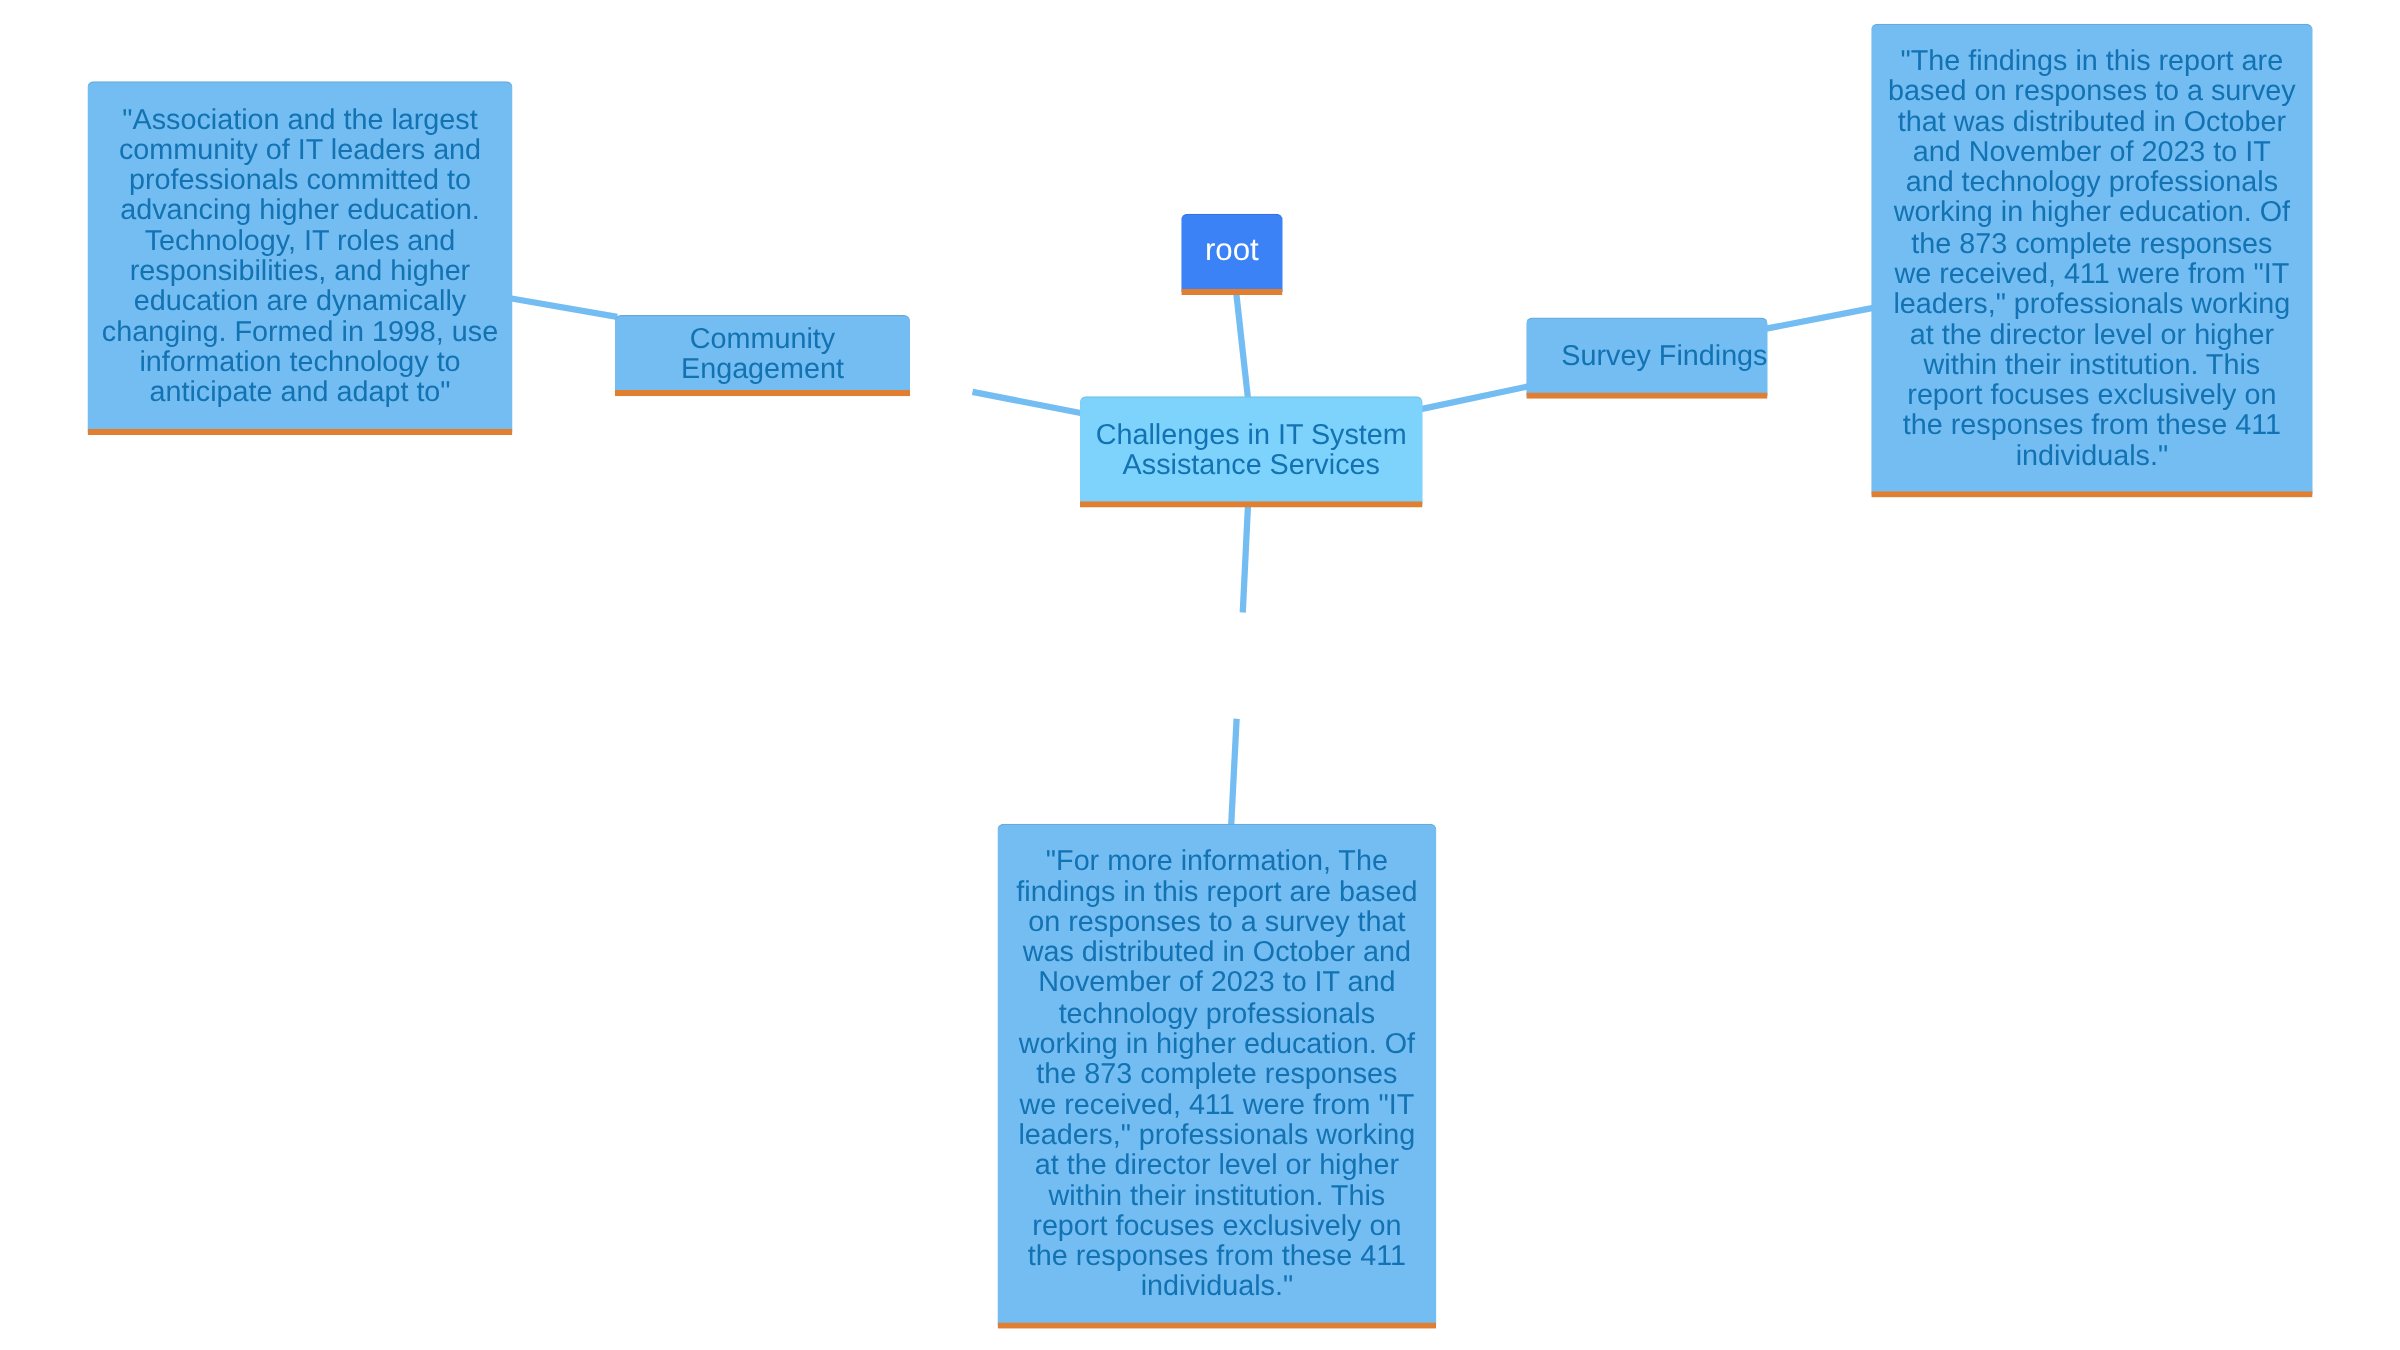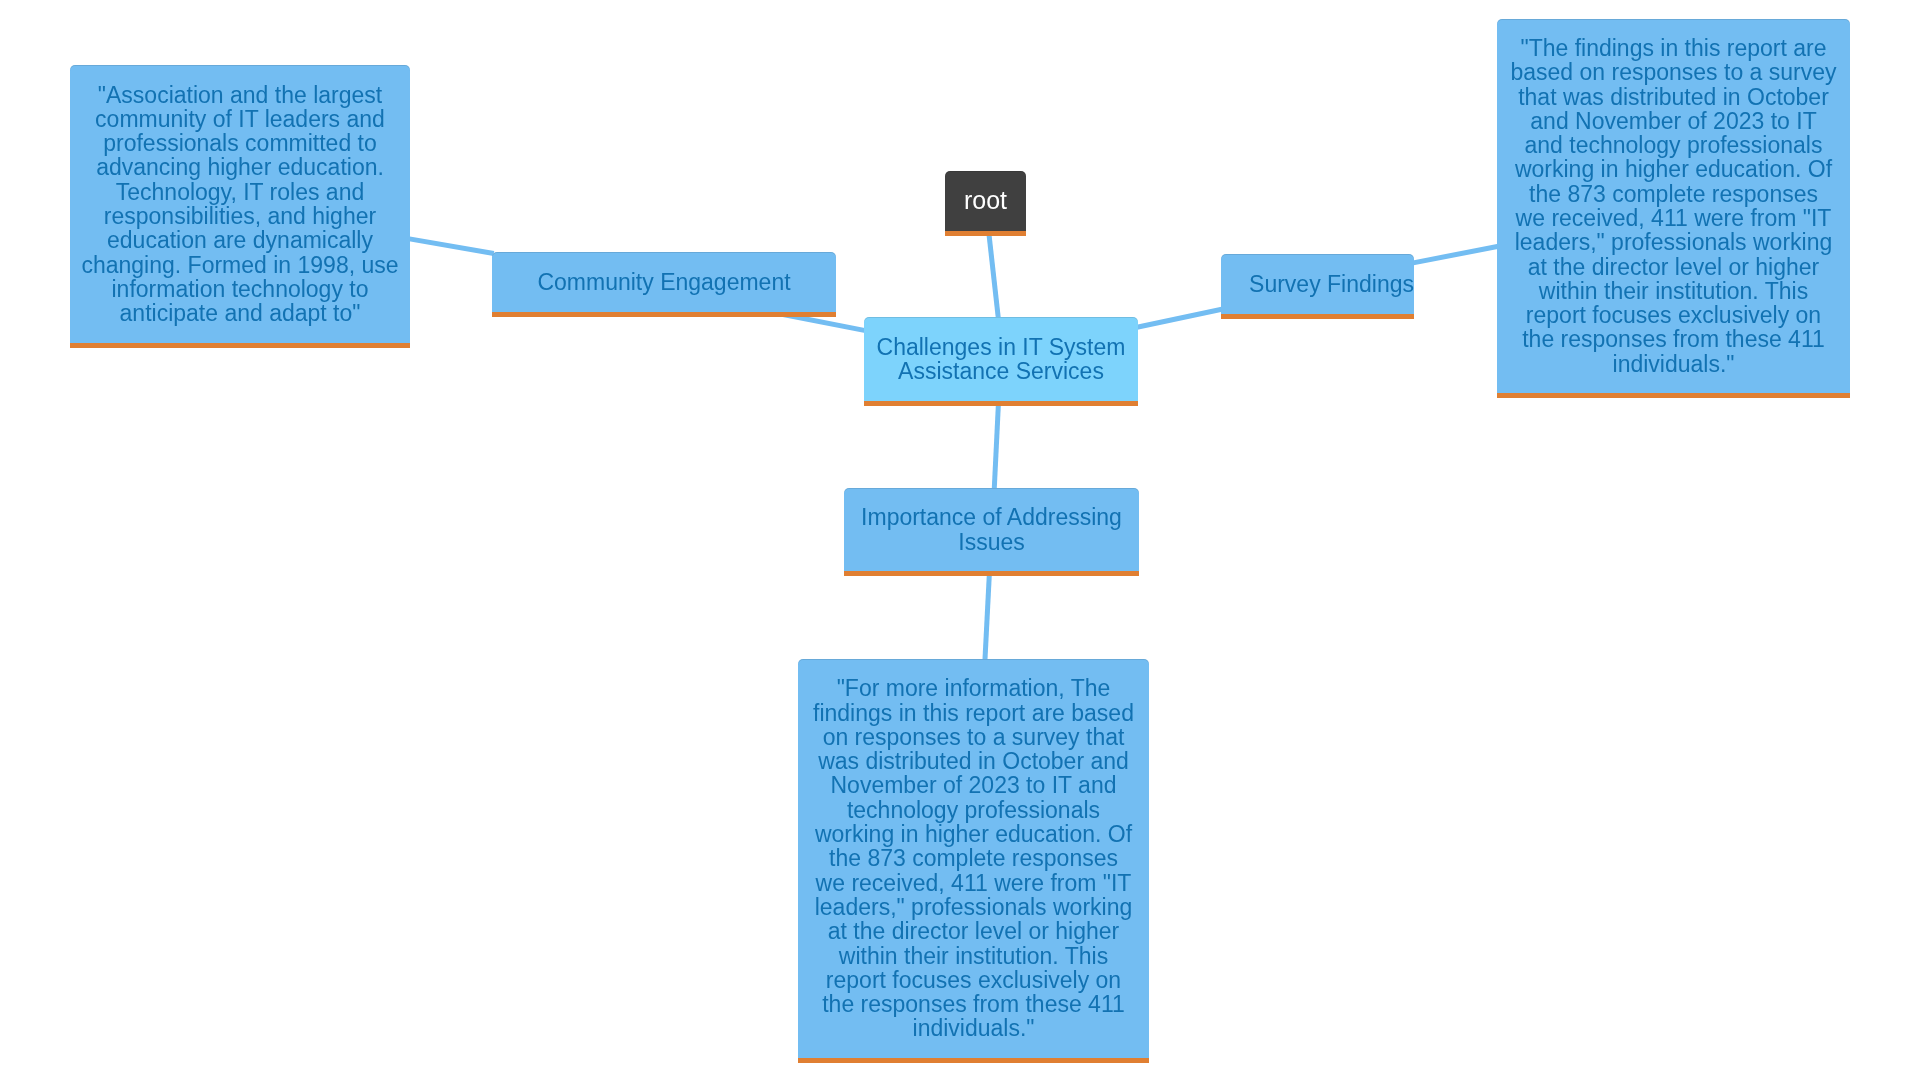--- a/index.html
+++ b/index.html
@@ -28,30 +28,30 @@
         <path d="M988.9,233.5 L998.4,319"></path>
         <path d="M865.5,330.6 L778,313.5"></path>
         <path d="M493.8,253.5 L408,238.6"></path>
         <path d="M1135.8,327.5 L1223,309"></path>
         <path d="M1411.9,263.1 L1498.6,246.3"></path>
         <path d="M998.4,404 L994.2,490"></path>
         <path d="M989.3,575 L984.9,661"></path>
       </g>
   </svg>
 
-  <div class="node is-root" style="left: 945px; top: 170.5px; width: 81px; height: 65.4px; background: #404040; color: rgb(255, 255, 255); border-bottom: 5px solid rgb(224, 127, 50);">
+  <div class="node is-root" style="left: 945px; top: 170.5px; width: 81px; height: 65.4px; background: #3b82f6; color: rgb(255, 255, 255); border-bottom: 5px solid rgb(224, 127, 50);">
     <span class="lbl">root</span>
   </div>
 
   <div class="node" style="left: 864px; top: 317px; width: 274px; height: 89px; background: #7dd3fc; color: rgb(18, 114, 178); border-bottom: 5px solid rgb(224, 127, 50);">
     <span class="lbl">Challenges in IT System
 Assistance Services</span>
   </div>
 
-  <div class="node" style="left: 492px; top: 252.4px; width: 344px; height: 65px; background: rgb(115, 189, 242); color: rgb(18, 114, 178); border-bottom: 5px solid rgb(224, 127, 50);">
+  <div class="node" style="left: 492px; top: 252.4px; width: 236px; height: 65px; background: rgb(115, 189, 242); color: rgb(18, 114, 178); border-bottom: 5px solid rgb(224, 127, 50);">
     <span class="lbl">Community Engagement</span>
   </div>
 
   <div class="node" style="left: 70px; top: 64.7px; width: 340px; height: 283px; background: rgb(115, 189, 242); color: rgb(18, 114, 178); border-bottom: 5px solid rgb(224, 127, 50);">
     <span class="lbl">"Association and the largest
 community of IT leaders and
 professionals committed to
 advancing higher education.
 Technology, IT roles and
 responsibilities, and higher
@@ -75,24 +75,20 @@
 the 873 complete responses
 we received, 411 were from "IT
 leaders," professionals working
 at the director level or higher
 within their institution. This
 report focuses exclusively on
 the responses from these 411
 individuals."</span>
   </div>
 
-  <div class="node" style="left: 844.3px; top: 488.2px; width: 295px; height: 88px; background: rgb(115, 189, 242); color: rgb(18, 114, 178); border-bottom: 5px solid rgb(224, 127, 50);">
-    <span class="lbl">Importance of Addressing
-Issues</span>
-  </div>
 
   <div class="node" style="left: 797.7px; top: 659.2px; width: 351px; height: 404px; background: rgb(115, 189, 242); color: rgb(18, 114, 178); border-bottom: 5px solid rgb(224, 127, 50);">
     <span class="lbl">"For more information, The
 findings in this report are based
 on responses to a survey that
 was distributed in October and
 November of 2023 to IT and
 technology professionals
 working in higher education. Of
 the 873 complete responses

